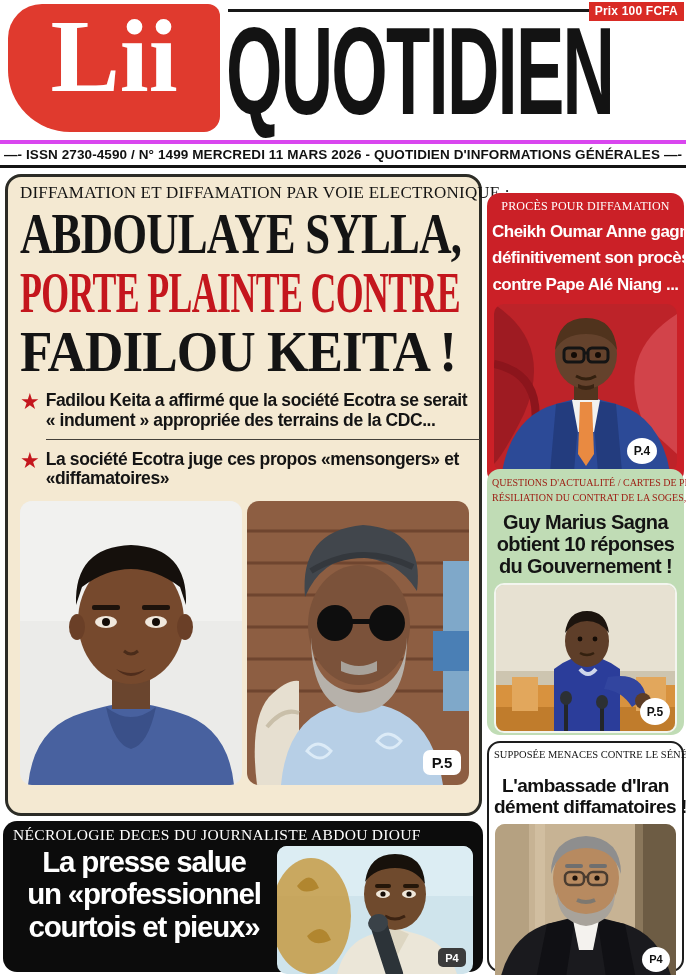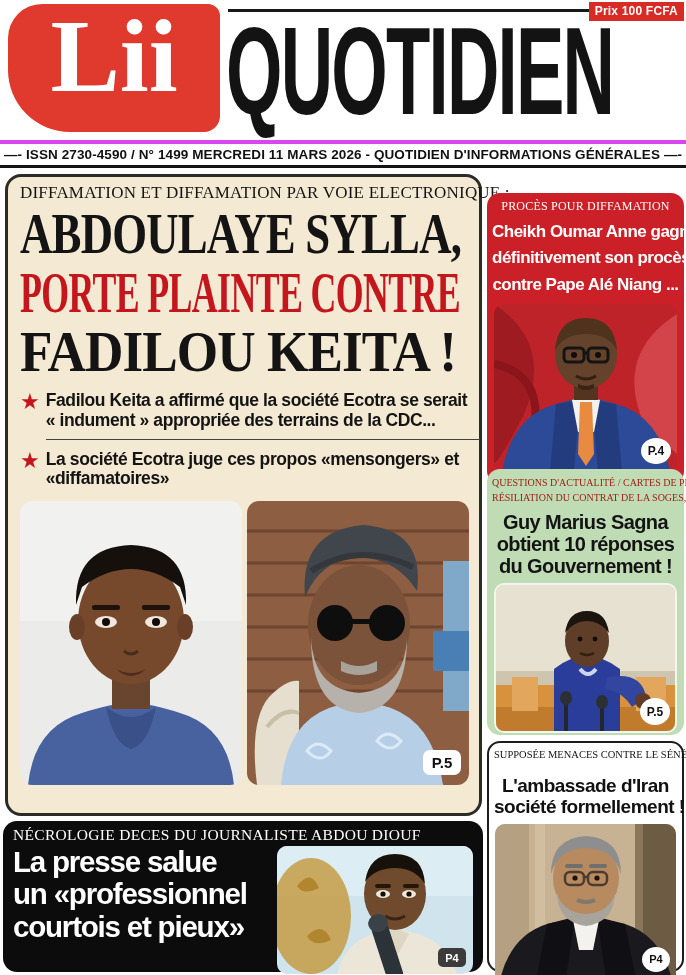--- a/index.html
+++ b/index.html
@@ -71,21 +71,21 @@
   .bullet-sep { height:1px; background:#44403a; margin:8px 0 0 26px; width:434px; }
   .main-photos { display:flex; gap:5px; margin-top:12px; }
   .main-photos .photo { border-radius:12px; }
   
   .necro-box {
     position:absolute; left:3px; top:821px; width:480px; height:151px;
     background:#0c0c0c; border-radius:14px; padding:5px 8px 6px 10px; color:#fff;
   }
   .necro-kicker { font-family:"Liberation Serif", serif; font-size:15.5px; letter-spacing:0.3px; white-space:nowrap; }
   .necro-content { display:flex; margin-top:2px; }
-  .necro-headline { width:262px; }
+  .necro-headline { width:262px;text-align:center; }
   .necro-headline .hl {
     font-weight:bold; font-size:29.5px; letter-spacing:-1.2px; line-height:1.1; white-space:nowrap;
   }
   .necro-photo { margin-left:2px; border-radius:10px; width:196px; height:128px; }
   
   .rc-box { position:absolute; left:487px; width:197px; border-radius:13px; }
   .rc-proces { top:172px; height:291px; background:#cb2027; color:#fff; padding:6px 5px;margin-top:21px; }
   .rc-proces .rc-kicker {
     font-family:"Liberation Serif", serif; font-size:12px; text-align:center; letter-spacing:0.2px;
   }
@@ -269,21 +269,21 @@
         <ellipse cx="92" cy="50" rx="31" ry="35" fill="#64422c"></ellipse>
         <path d="M61,46 Q64,14 92,14 Q120,14 123,46 Q114,30 92,30 Q70,30 61,46 Z" fill="#50331d"></path>
         <rect x="70" y="44" width="20" height="14" rx="4" fill="none" stroke="#141414" stroke-width="3"></rect>
         <rect x="94" y="44" width="20" height="14" rx="4" fill="none" stroke="#141414" stroke-width="3"></rect>
         <line x1="90" y1="49" x2="94" y2="49" stroke="#141414" stroke-width="3"></line>
         <circle cx="80" cy="51" r="3" fill="#130b06"></circle>
         <circle cx="104" cy="51" r="3" fill="#130b06"></circle>
         <path d="M82,72 Q92,78 102,72" stroke="#33200f" stroke-width="3" fill="none"></path>
         <path d="M84,80 Q92,84 100,80 L100,84 Q92,88 84,84 Z" fill="#3a2413"></path>
       </svg>
-      <div class="badge-circle" style="right:6px; bottom:8px; width:30px; height:26px; font-size:12px;">
+      <div class="badge-circle" style="right:20px; bottom:8px; width:30px; height:26px; font-size:12px;">
         <span>P.4</span>
       </div>
     </div>
   </div>
 
   <div class="rc-box rc-assemblee">
     <div class="rc-kicker">
       <div>QUESTIONS D'ACTUALITÉ / CARTES DE PRESSE,</div>
       <div>RÉSILIATION DU CONTRAT DE LA SOGES, ...</div>
     </div>
@@ -318,21 +318,21 @@
       <div class="badge-circle" style="right:5px; bottom:6px; width:30px; height:27px; font-size:12px;">
         <span>P.5</span>
       </div>
     </div>
   </div>
 
   <div class="rc-box rc-iran">
     <div class="rc-kicker">SUPPOSÉE MENACES CONTRE LE SÉNÉGAL</div>
     <div class="rc-headline">
       <div>L'ambassade d'Iran</div>
-      <div>société formellement !</div>
+      <div>dément diffamatoires !</div>
     </div>
 
     <div class="photo rc-photo" style="width:181px; height:160px;">
       <svg width="181" height="160" viewBox="0 0 181 160">
         <rect width="181" height="160" fill="#c7b394"></rect>
         <rect x="0" width="34" height="160" fill="#b5a181"></rect>
         <rect x="148" width="33" height="160" fill="#6d5c44"></rect>
         <rect x="140" width="8" height="160" fill="#8a775b"></rect>
         <rect x="40" width="10" height="160" fill="#d3c1a3" opacity="0.8"></rect>
         <path d="M4,160 Q14,112 52,100 L91,90 L130,100 Q168,112 178,160 Z" fill="#1a1a1e"></path>

